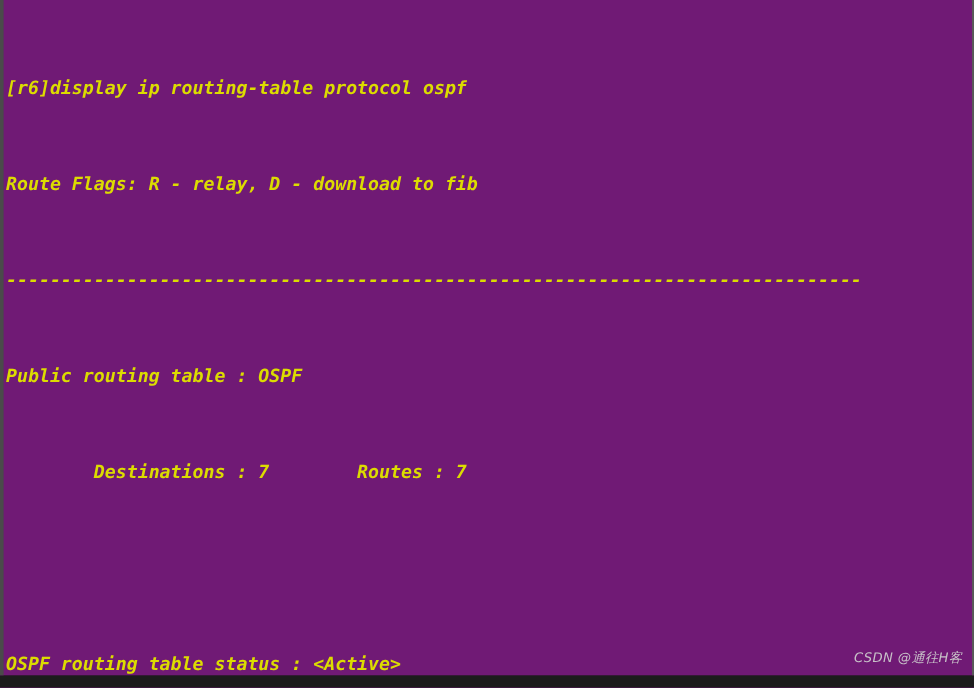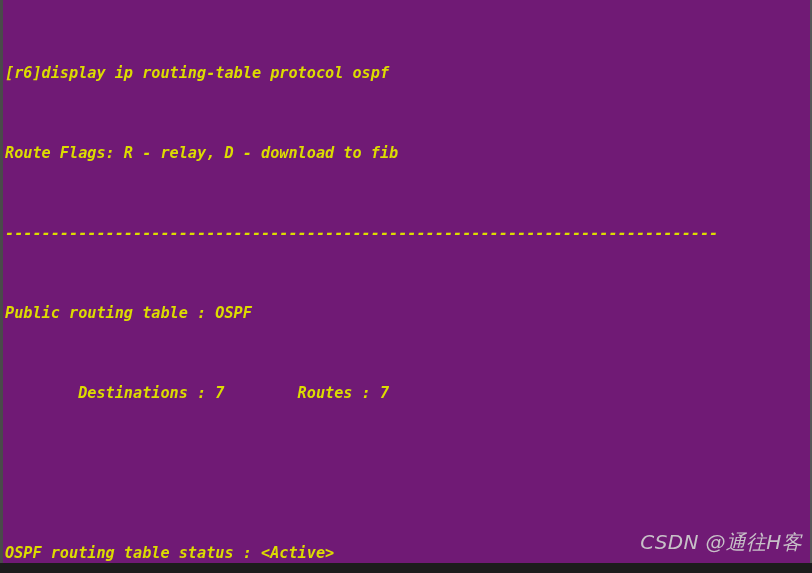--- a/index.html
+++ b/index.html
@@ -43,21 +43,21 @@
   }
   .blank {
     height: 20px;
   }
   #watermark {
     position: absolute;
     right: 8px;
     bottom: 7px;
     color: #cfcfcf;
     font-family: "DejaVu Sans", "Liberation Sans", sans-serif;
-    font-size: 20px;
+    font-size: 11px;
     font-weight: normal;
     letter-spacing: 0.3px;
     opacity: 0.92;
     white-space: pre;
   }
 </style>
 </head>
 <body>
 
 <div id="terminal">

